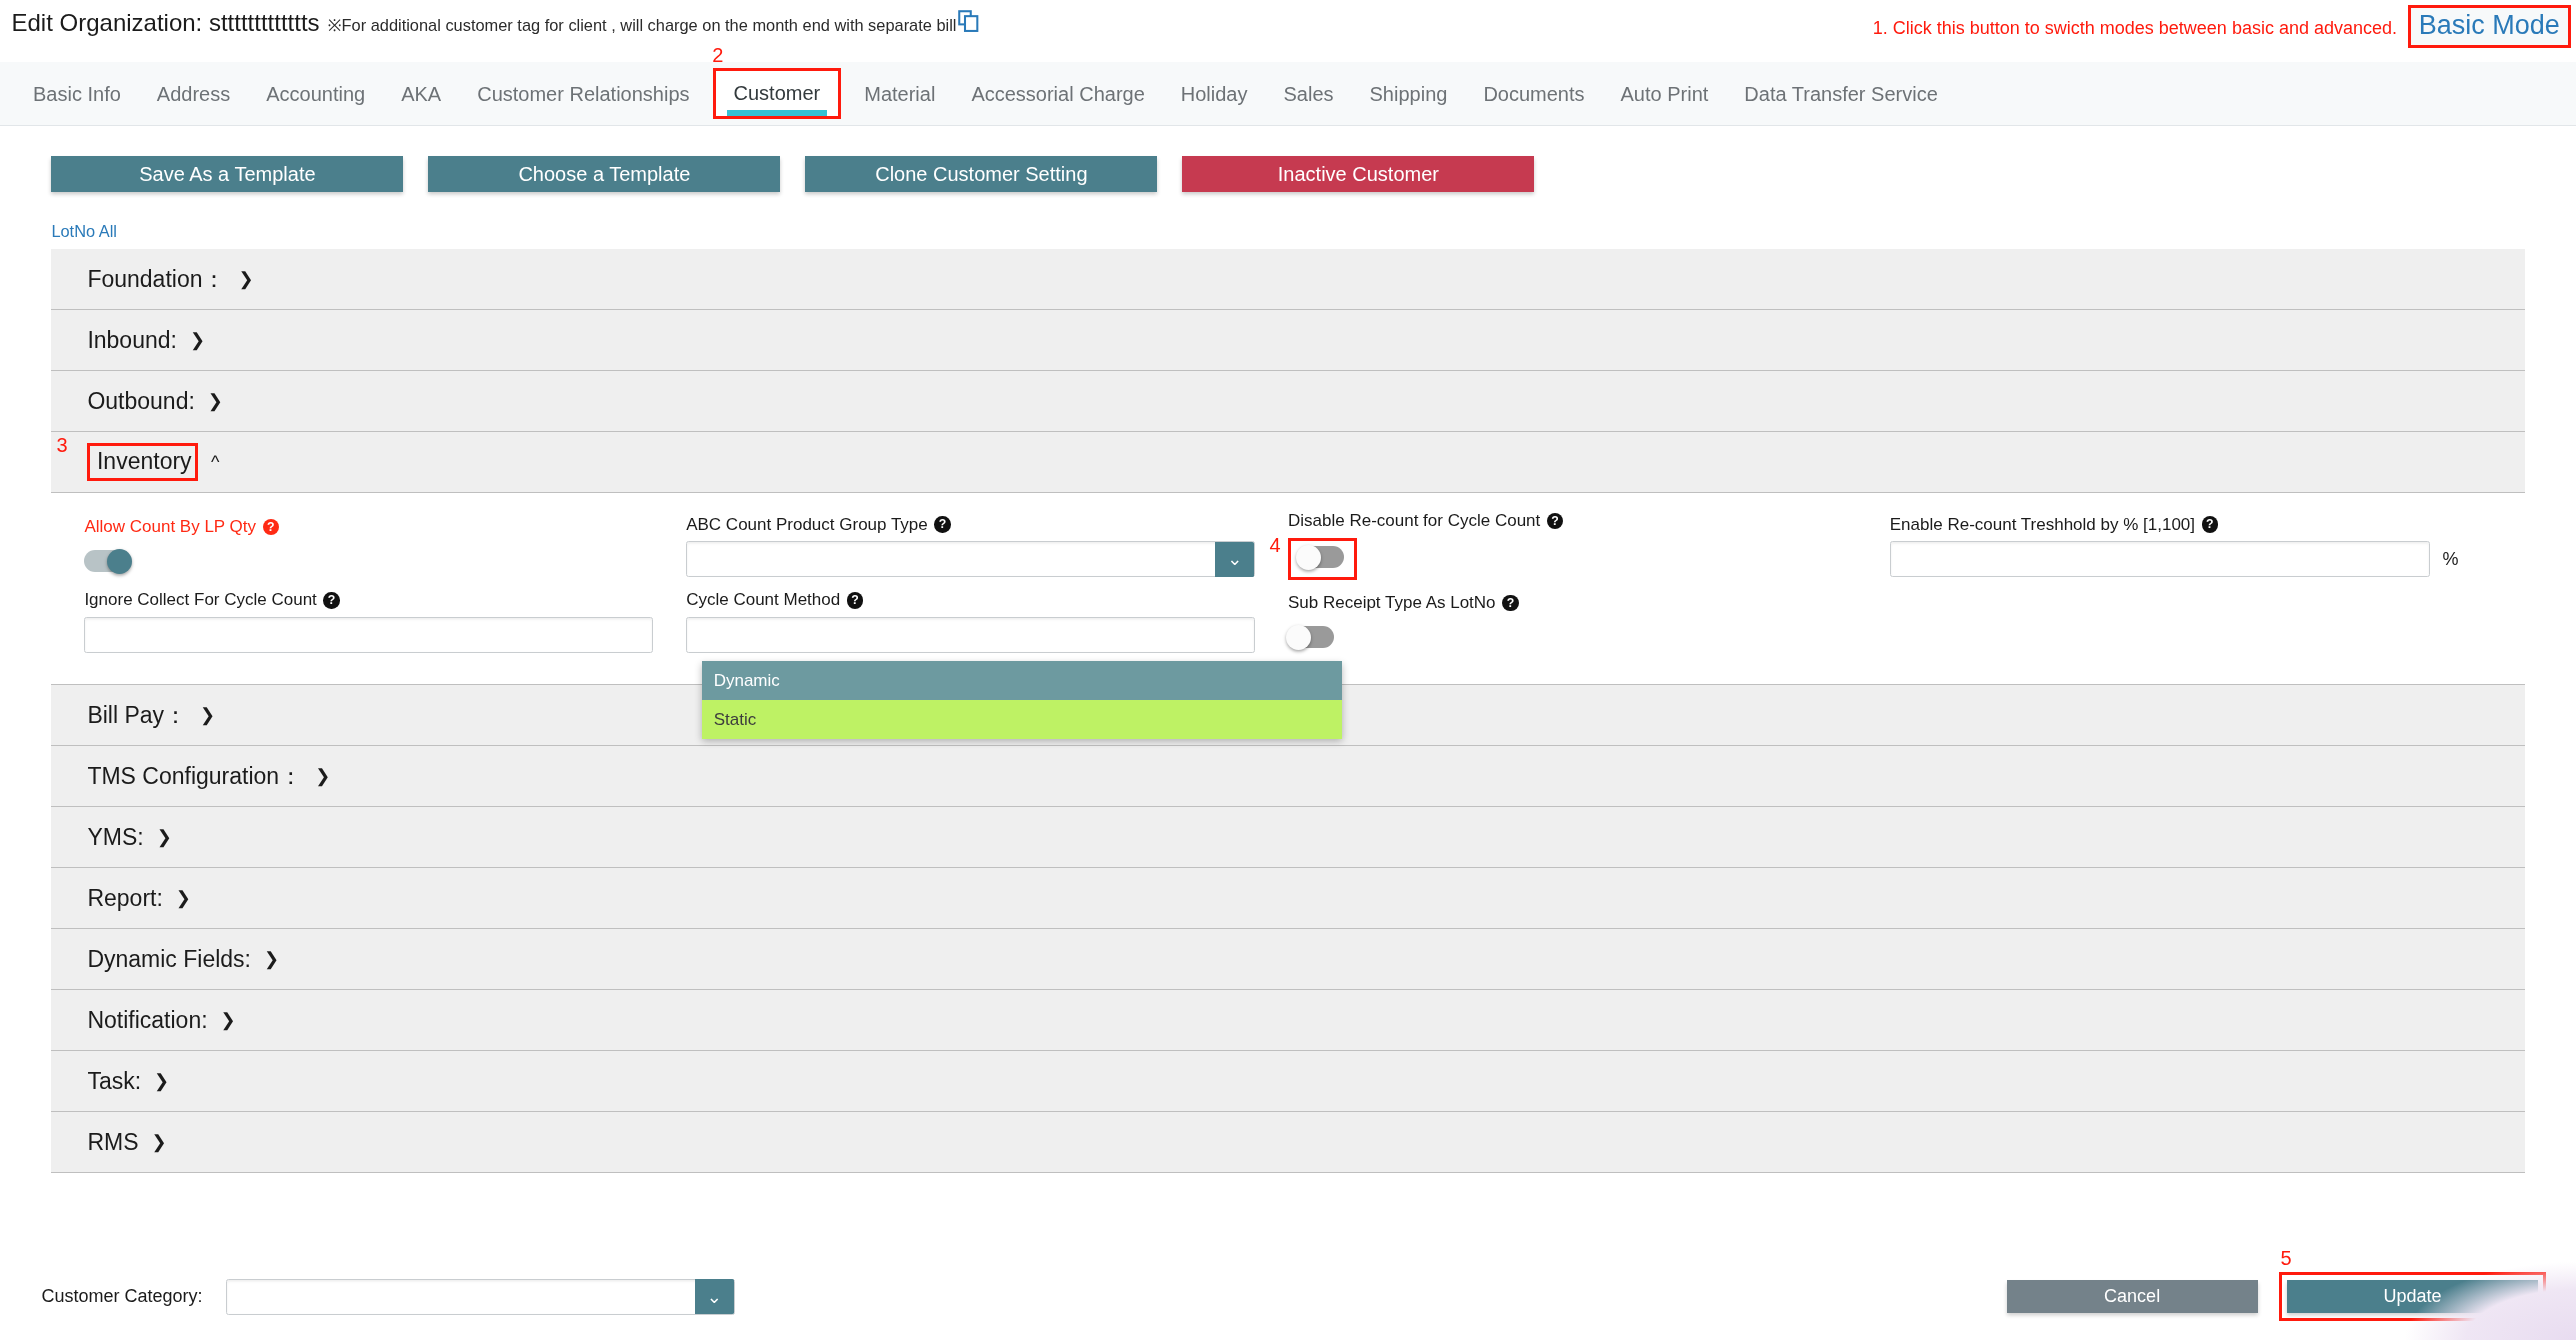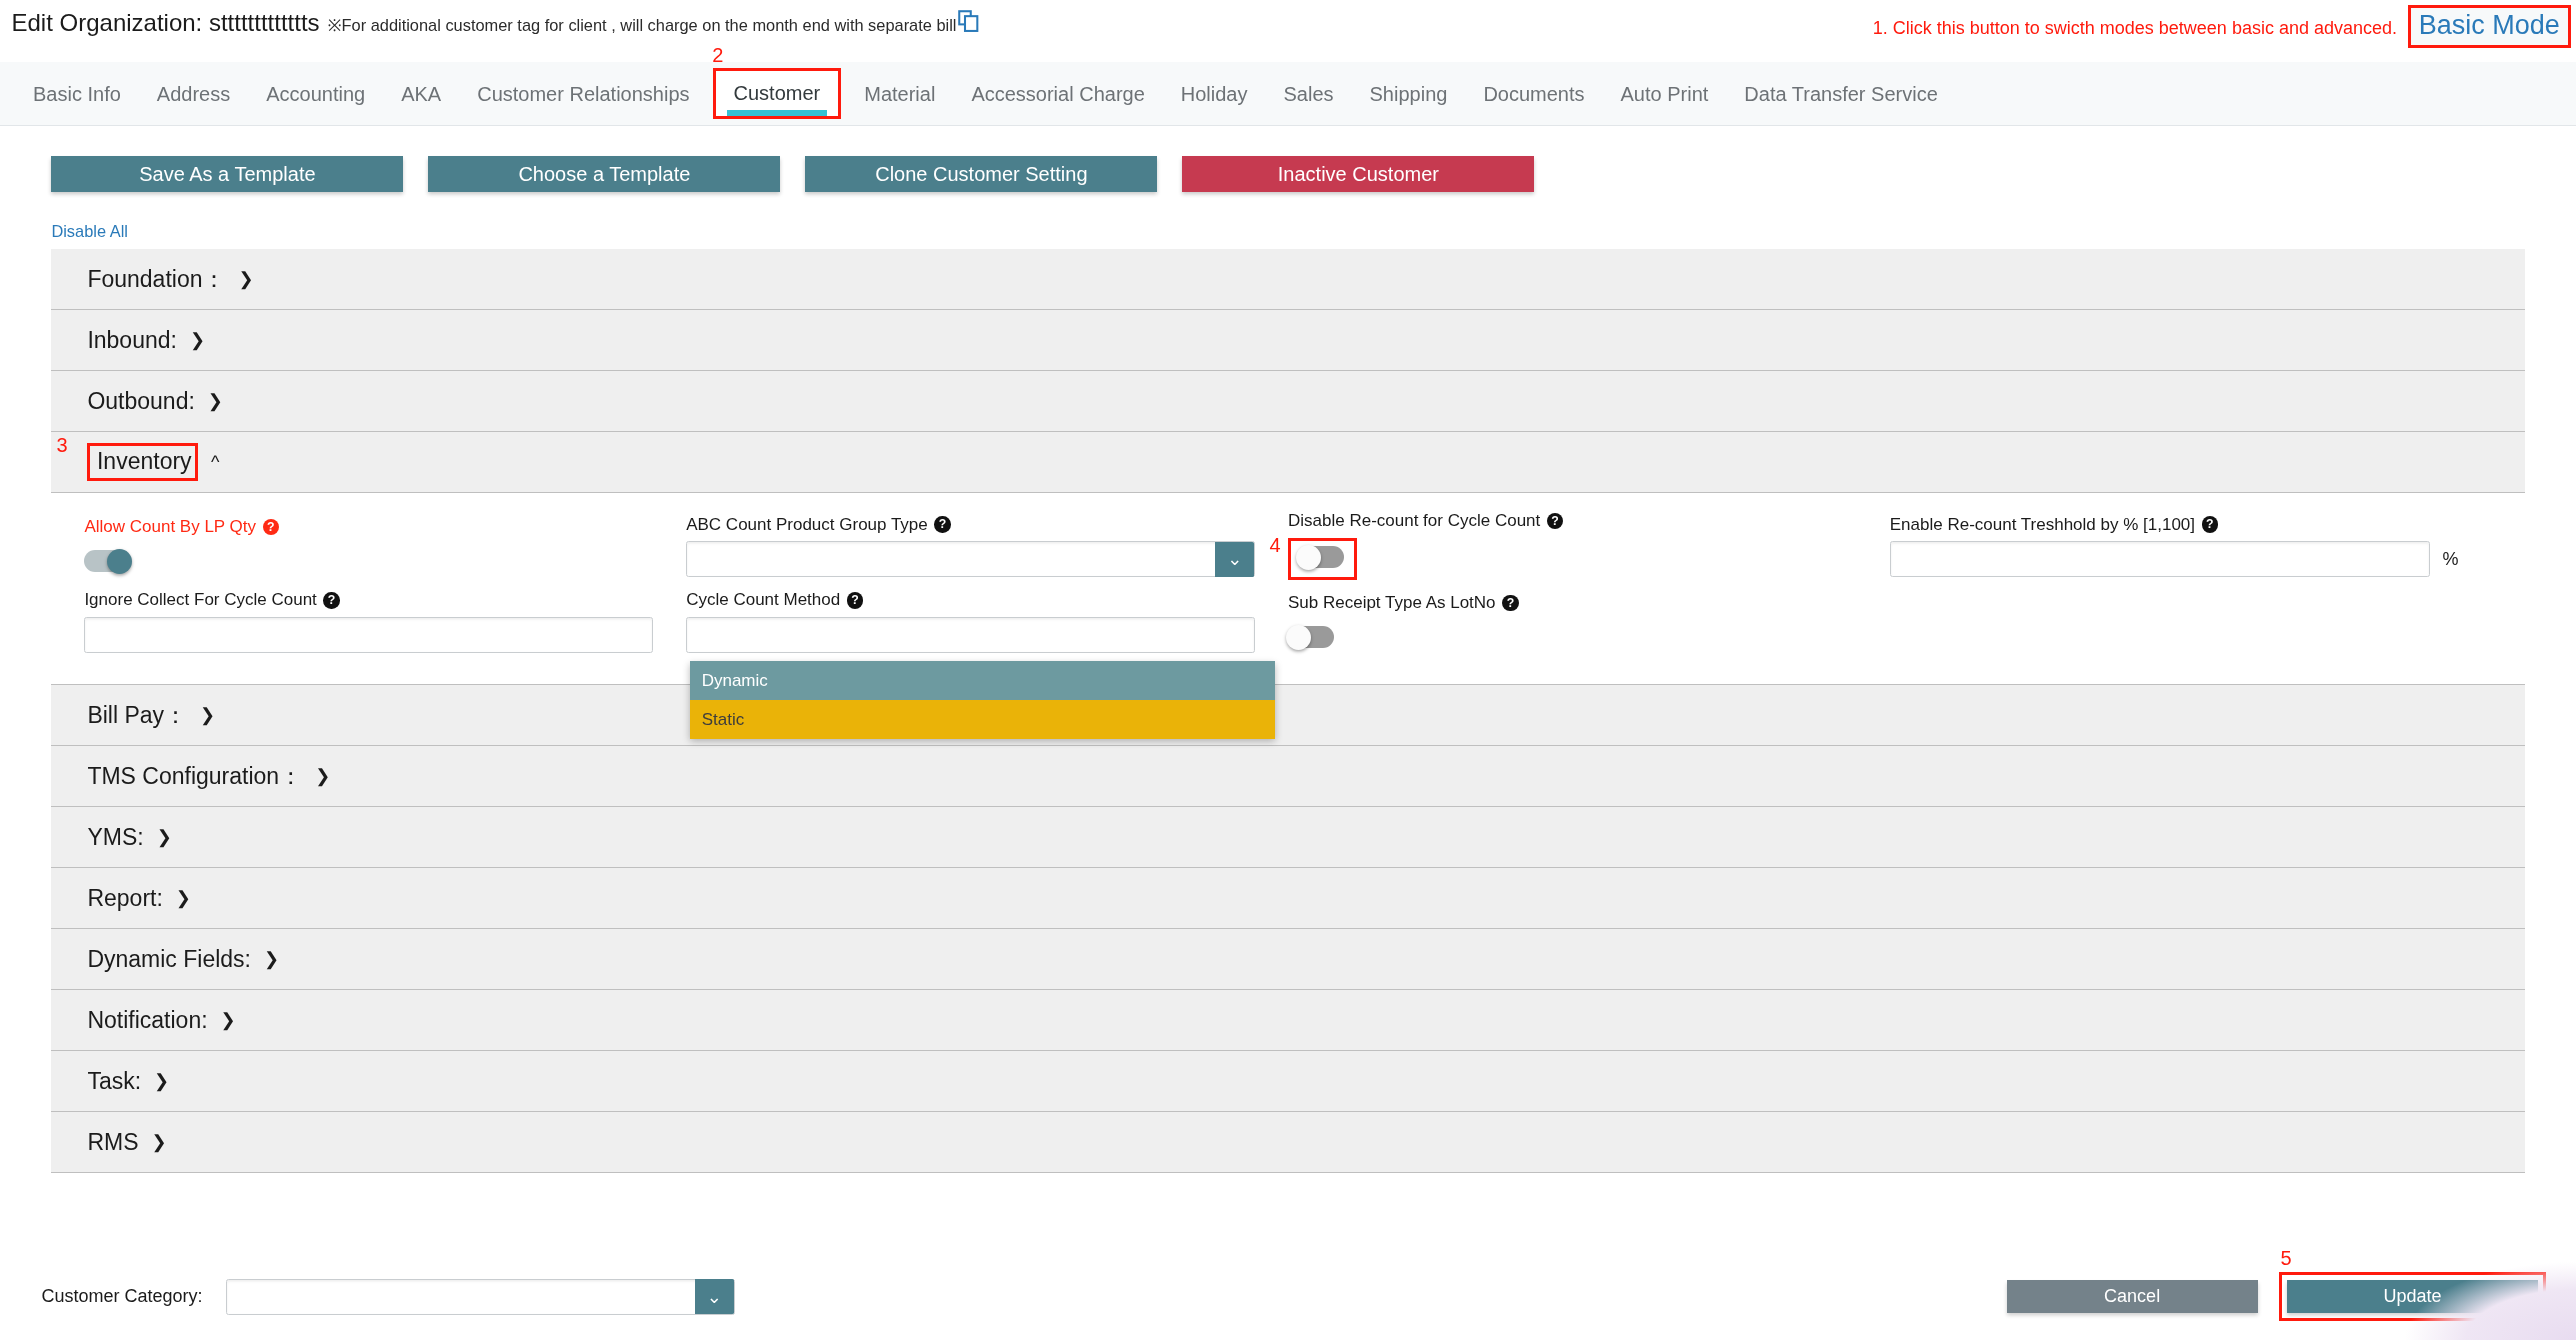--- a/index.html
+++ b/index.html
@@ -276,24 +276,24 @@
     position: absolute;
     left: -21.4px;
     top: -6.6px;
     color: #ff1a0d;
     font-size: 20px;
   }
 
   
   .dropdown-panel {
     position: absolute;
-    left: 4px;
+    left: 16px;
     top: 71px;
-    width: 585px;
-    background: #eab308;
+    width: 640px;
+    background: #bef264;
     box-shadow: 0 3.3px 7.4px rgba(0,0,0,0.28);
     z-index: 40;
   }
   .dd-opt {
     height: 39px;
     display: flex;
     align-items: center;
     padding-left: 11.5px;
     font-size: 17px;
     color: #3d3d3d;
@@ -398,21 +398,21 @@
 
 <div class="content">
 
   <div class="btn-row">
     <button class="abtn teal">Save As a Template</button>
     <button class="abtn teal">Choose a Template</button>
     <button class="abtn teal">Clone Customer Setting</button>
     <button class="abtn red">Inactive Customer</button>
   </div>
 
-  <div class="expand-all">Disable All</div>
+  <div class="expand-all">LotNo All</div>
 
   <div class="accordion">
 
     <div class="acc-item">
       <span class="acc-title">Foundation：</span>
       <span class="acc-chev">❯</span>
     </div>
 
     <div class="acc-item">
       <span class="acc-title">Inbound:</span>

